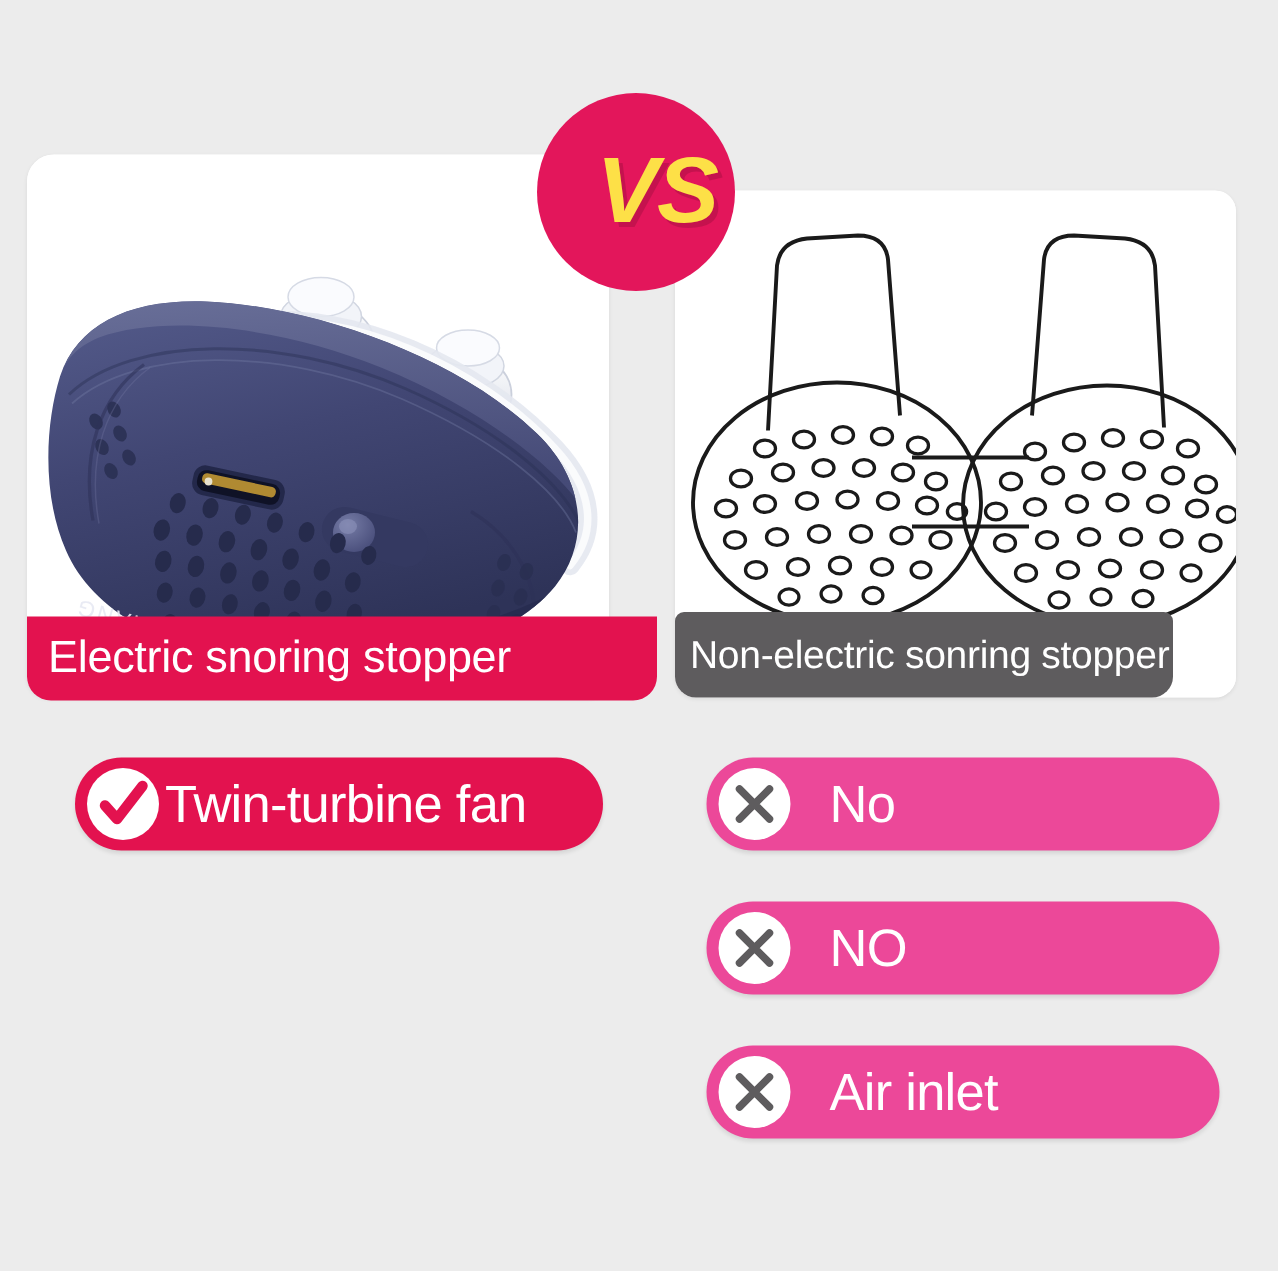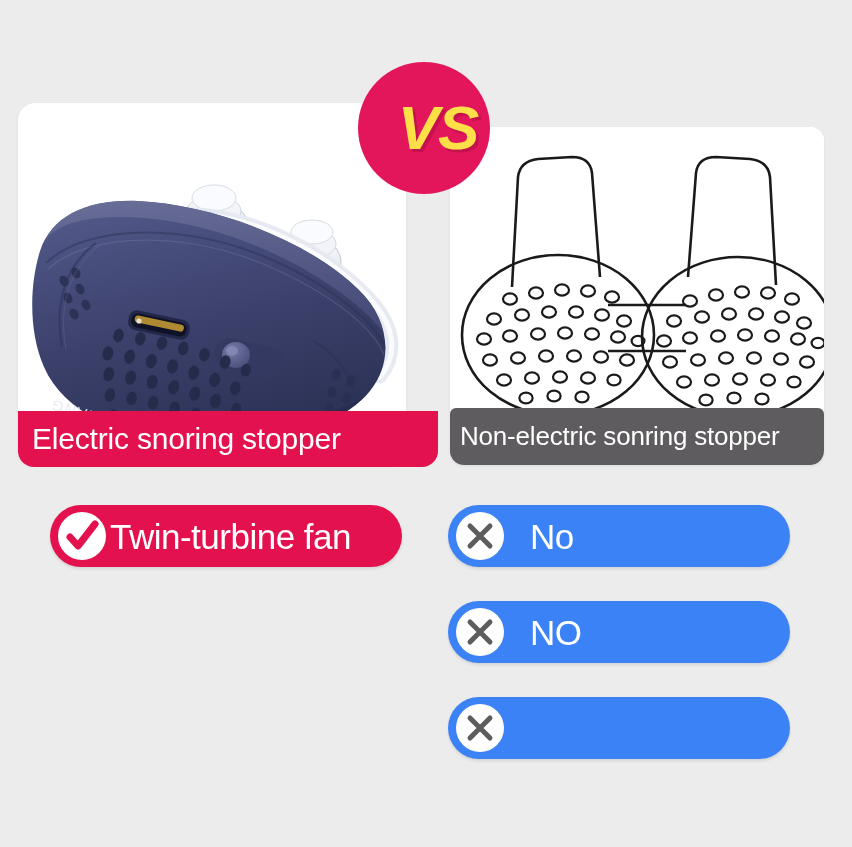--- a/index.html
+++ b/index.html
@@ -59,21 +59,21 @@
     left: 18px; top: 411px;
     width: 420px; height: 56px;
     background: #e3124f;
     border-radius: 0 0 16px 16px;
     font-size: 30px;
     padding-left: 14px;
     box-sizing: border-box;
   }
   #caption-nonelectric {
     left: 450px; top: 408px;
-    width: 374px; height: 57px;
+    width: 332px; height: 57px;
     background: #5e5c5e;
     border-radius: 6px 6px 14px 14px;
     font-size: 26px;
     padding-left: 10px;
     box-sizing: border-box;
   }
 
   
   #vs-badge {
     position: absolute;
@@ -119,23 +119,23 @@
     white-space: nowrap;
   }
   .pill-pro {
     left: 50px;
     width: 352px;
     background: #e3124f;
     padding-left: 8px;
     box-shadow: 0 2px 3px rgba(0,0,0,0.10);
   }
   .pill-con {
-    left: 448px;
+    left: 471px;
     width: 342px;
-    background: #3b82f6;
+    background: #ec4899;
     padding-left: 8px;
     box-shadow: 0 2px 3px rgba(0,0,0,0.10);
   }
   .pill-label {
     font-size: 35px;
     letter-spacing: -0.5px;
     line-height: 1;
   }
   .pill-pro .pill-label { margin-left: 4px; }
   .pill-con .pill-label { margin-left: 26px; }
@@ -464,15 +464,16 @@
   </div>
 
   <div class="feature-row">
     <div class="pill pill-con">
       <span class="icon-x">
         <svg width="48" height="48" viewBox="0 0 48 48">
           <circle cx="24" cy="24" r="22" fill="#ffffff" stroke="#ffffff" stroke-width="2"></circle>
           <path d="M14 14 L34 34 M34 14 L14 34" fill="none" stroke="#5e5c5e" stroke-width="5" stroke-linecap="round"></path>
         </svg>
       </span>
+      <span class="pill-label">Air inlet</span>
     </div>
   </div>
 </div>
 
 </body></html>

